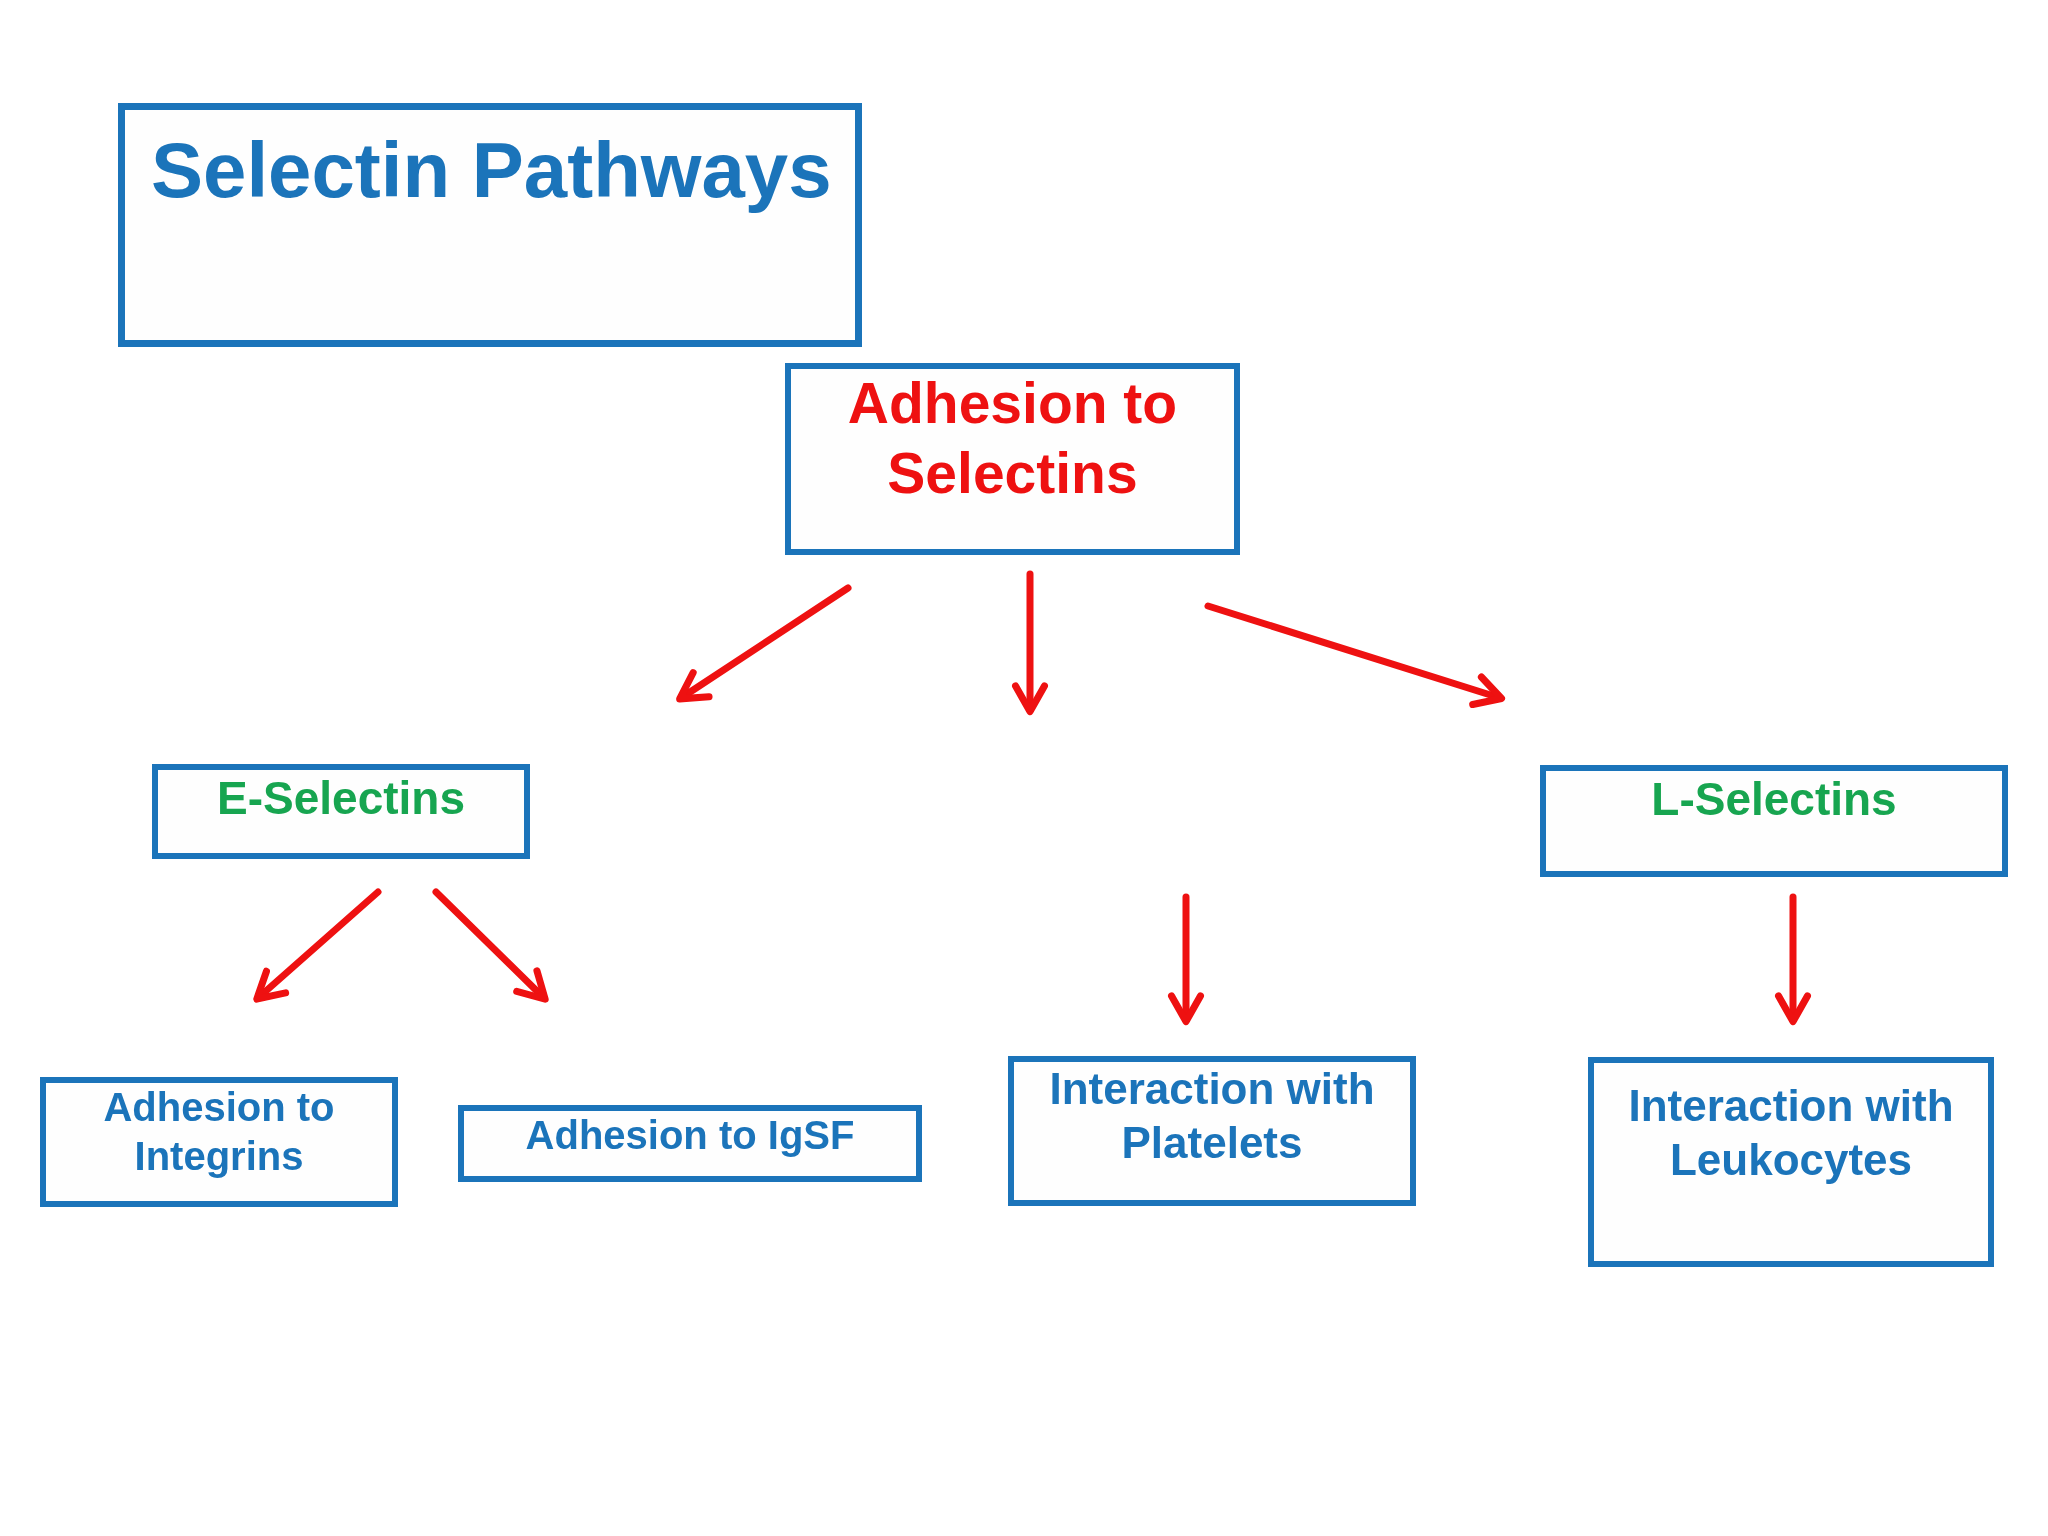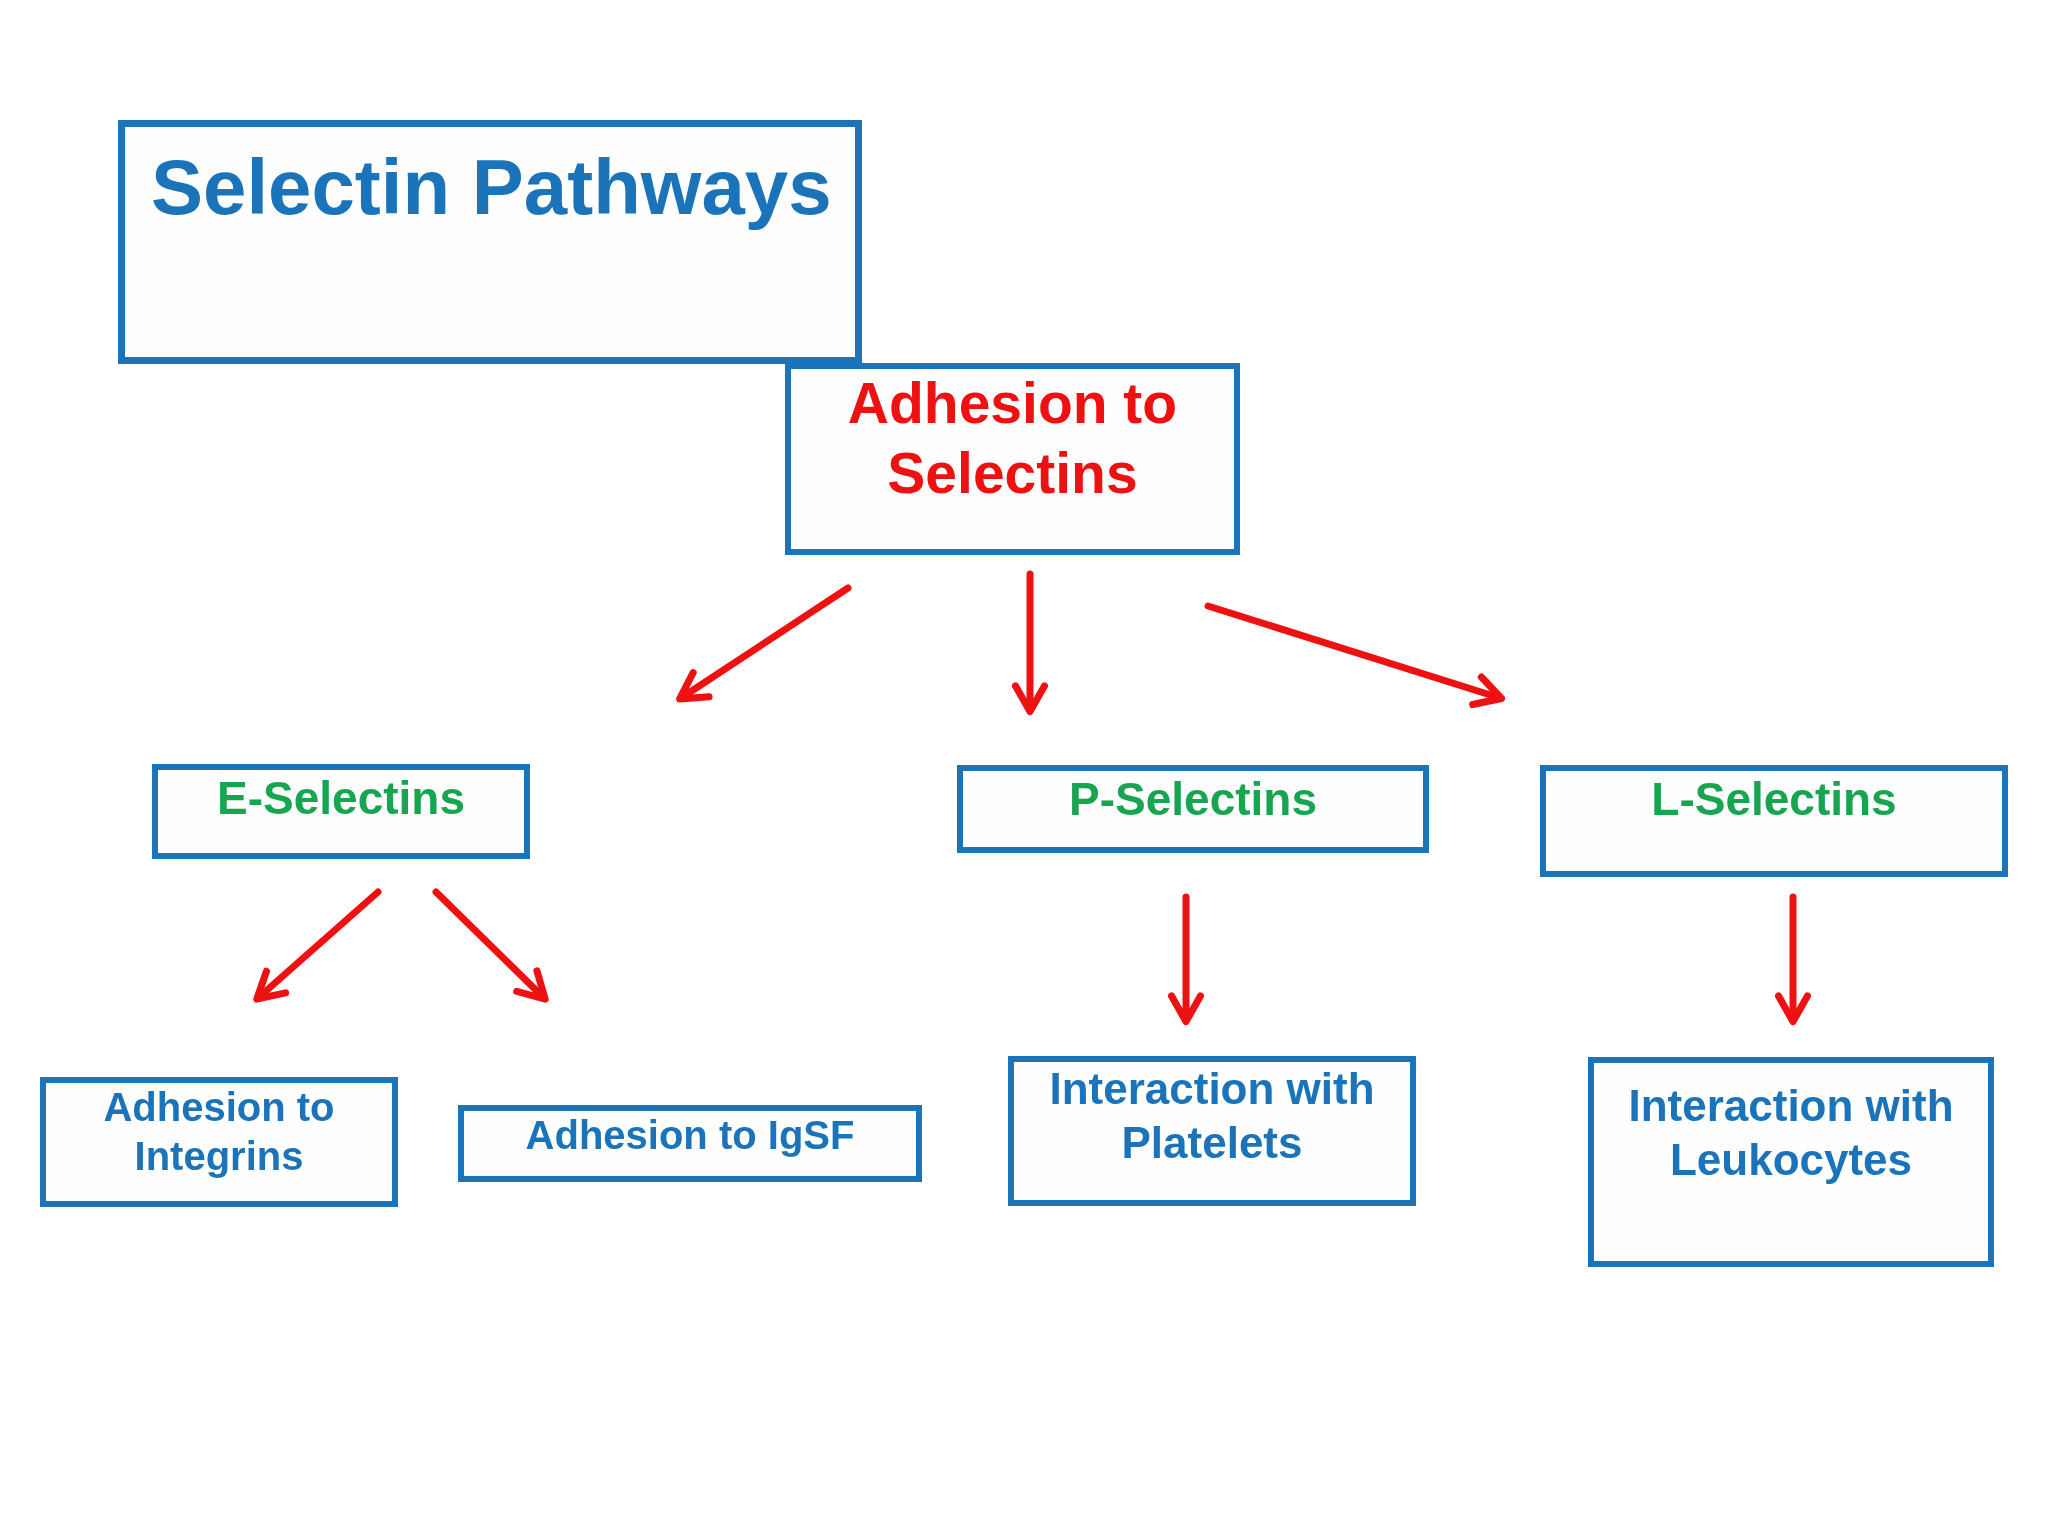--- a/index.html
+++ b/index.html
@@ -26,21 +26,21 @@
     align-items: flex-start;
     justify-content: center;
     text-align: center;
     font-weight: 700;
   }
   .label {
     white-space: pre-line;
     line-height: 1.22;
   }
   .title-box {
-    left: 118px; top: 120px; width: 744px; height: 244px;
+    left: 118px; top: 103px; width: 744px; height: 244px;
     border-width: 7px;
     align-items: flex-start;
     justify-content: flex-start;
   }
   .title-box .label {
     padding: 16px 0 0 26px;
     font-size: 78px;
     color: #1b74ba;
     line-height: 1.15;
     white-space: nowrap;
@@ -100,23 +100,20 @@
 
   <div class="box root-box">
     <div class="label">Adhesion to
 Selectins</div>
   </div>
 
   <div class="box selectin-box e-box">
     <div class="label">E-Selectins</div>
   </div>
 
-  <div class="box selectin-box p-box">
-    <div class="label">P-Selectins</div>
-  </div>
 
   <div class="box selectin-box l-box">
     <div class="label">L-Selectins</div>
   </div>
 
   <div class="box leaf-box integrins-box">
     <div class="label">Adhesion to
 Integrins</div>
   </div>
 

